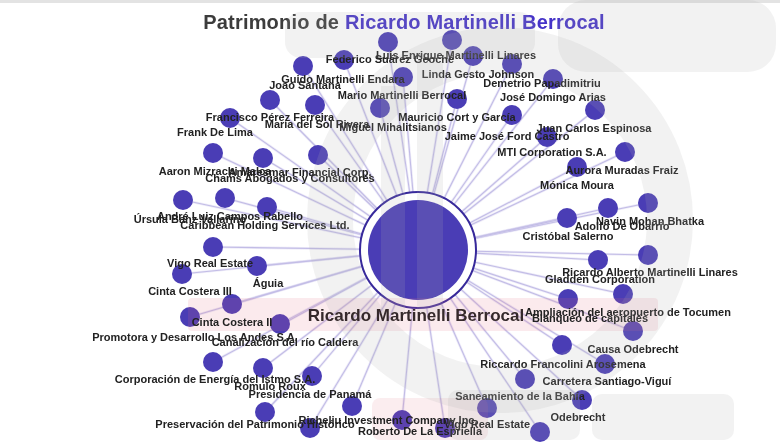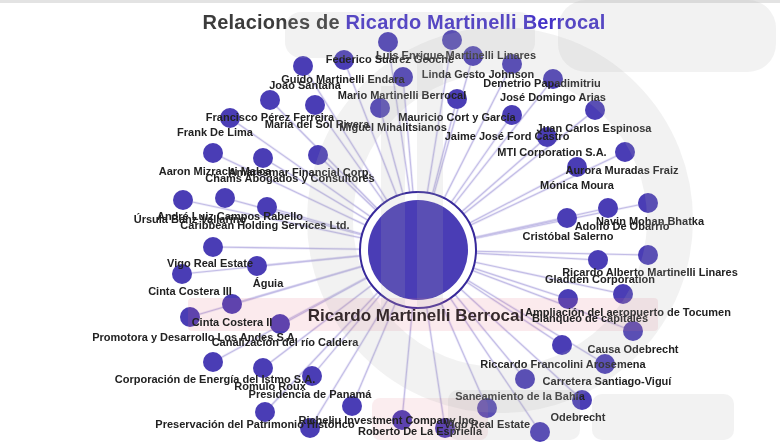--- a/index.html
+++ b/index.html
@@ -14,21 +14,21 @@
                 font-size:17px;font-weight:bold;color:#35292b;z-index:5;}
   .node-label{font-size:11px;font-weight:bold;fill:#222222;}
 </style>
 </head>
 <body>
 
 <div class="stage">
   <div class="top-strip"></div>
 
   <div class="title">
-    <span>Relaciones de </span><span class="name">Ricardo Martinelli Berrocal</span>
+    <span>Patrimonio de </span><span class="name">Ricardo Martinelli Berrocal</span>
   </div>
 
   <svg id="graph-svg" width="780" height="445" viewBox="0 0 780 445">
     <g id="edges-layer">
         <line x1="418" y1="250" x2="388" y2="42" stroke="rgba(214,210,240,0.45)" stroke-width="2.6"></line>
         <line x1="418" y1="250" x2="388" y2="42" stroke="#c2bce6" stroke-width="1.1"></line>
         <line x1="418" y1="250" x2="452" y2="40" stroke="rgba(214,210,240,0.45)" stroke-width="2.6"></line>
         <line x1="418" y1="250" x2="452" y2="40" stroke="#c2bce6" stroke-width="1.1"></line>
         <line x1="418" y1="250" x2="303" y2="66" stroke="rgba(214,210,240,0.45)" stroke-width="2.6"></line>
         <line x1="418" y1="250" x2="303" y2="66" stroke="#c2bce6" stroke-width="1.1"></line>

